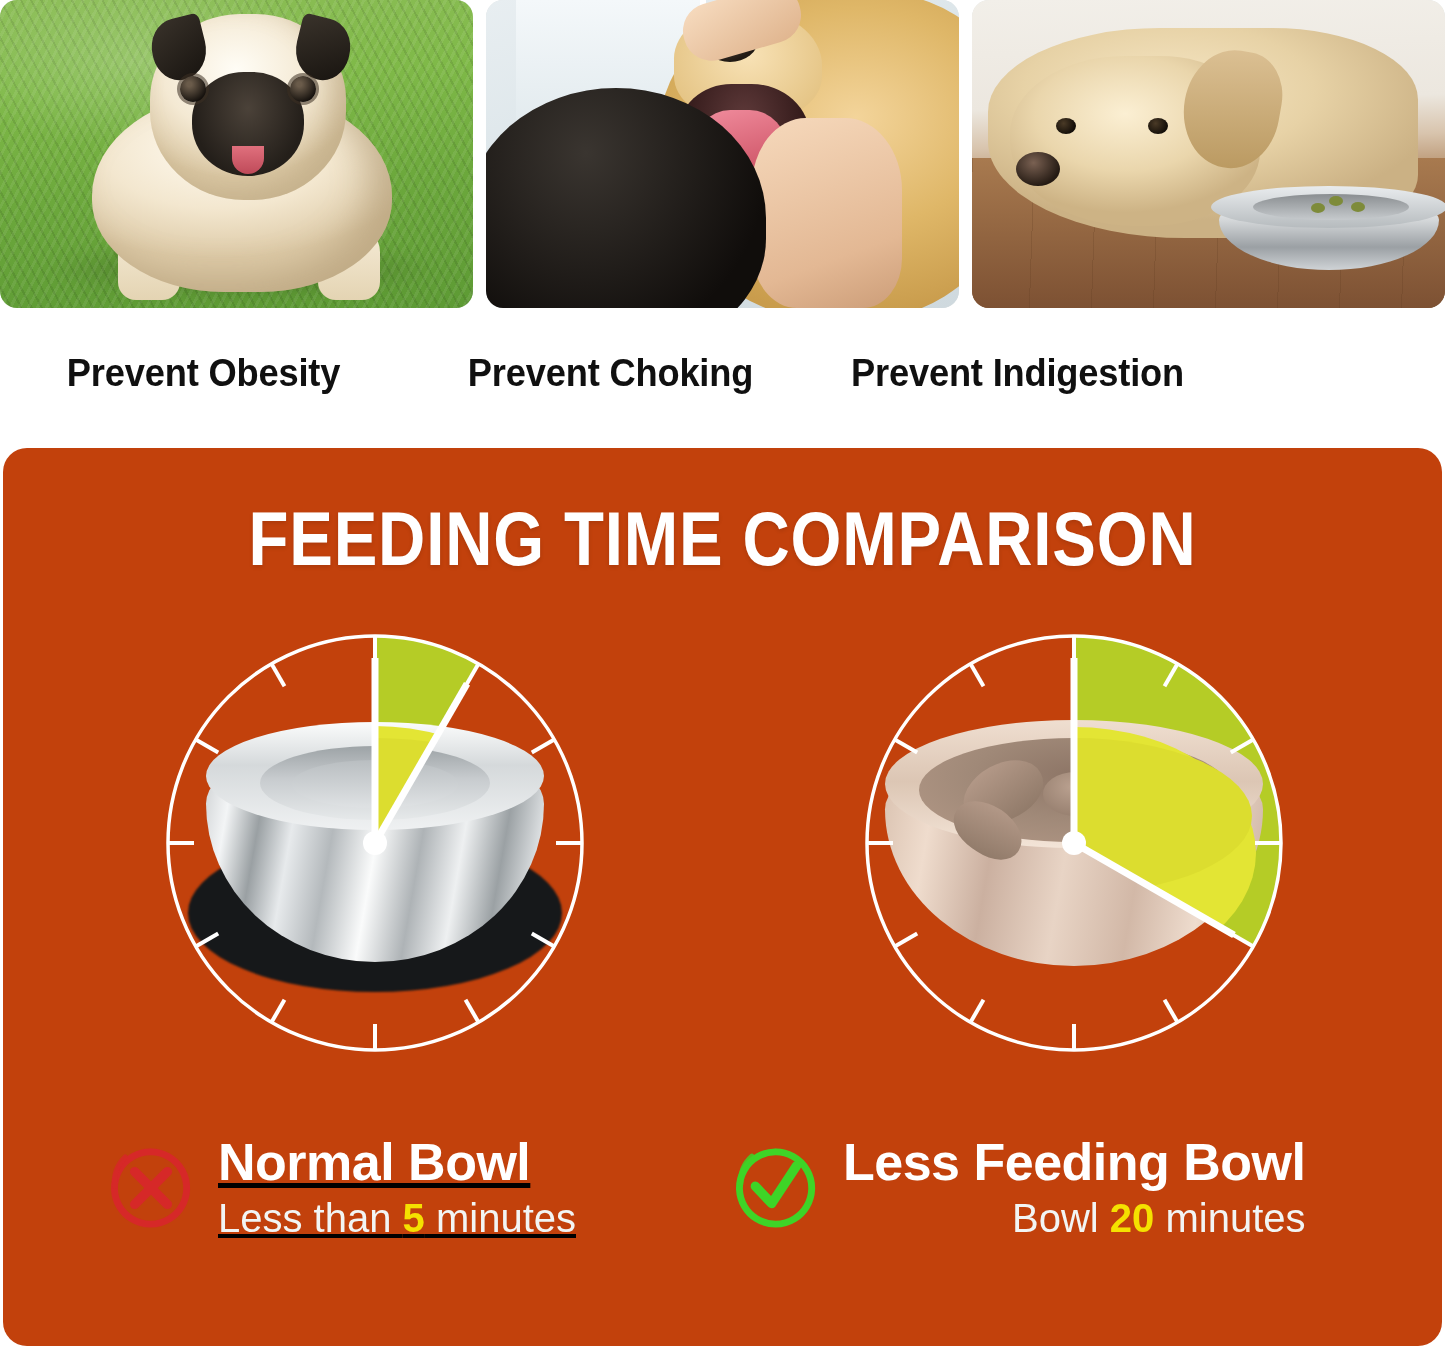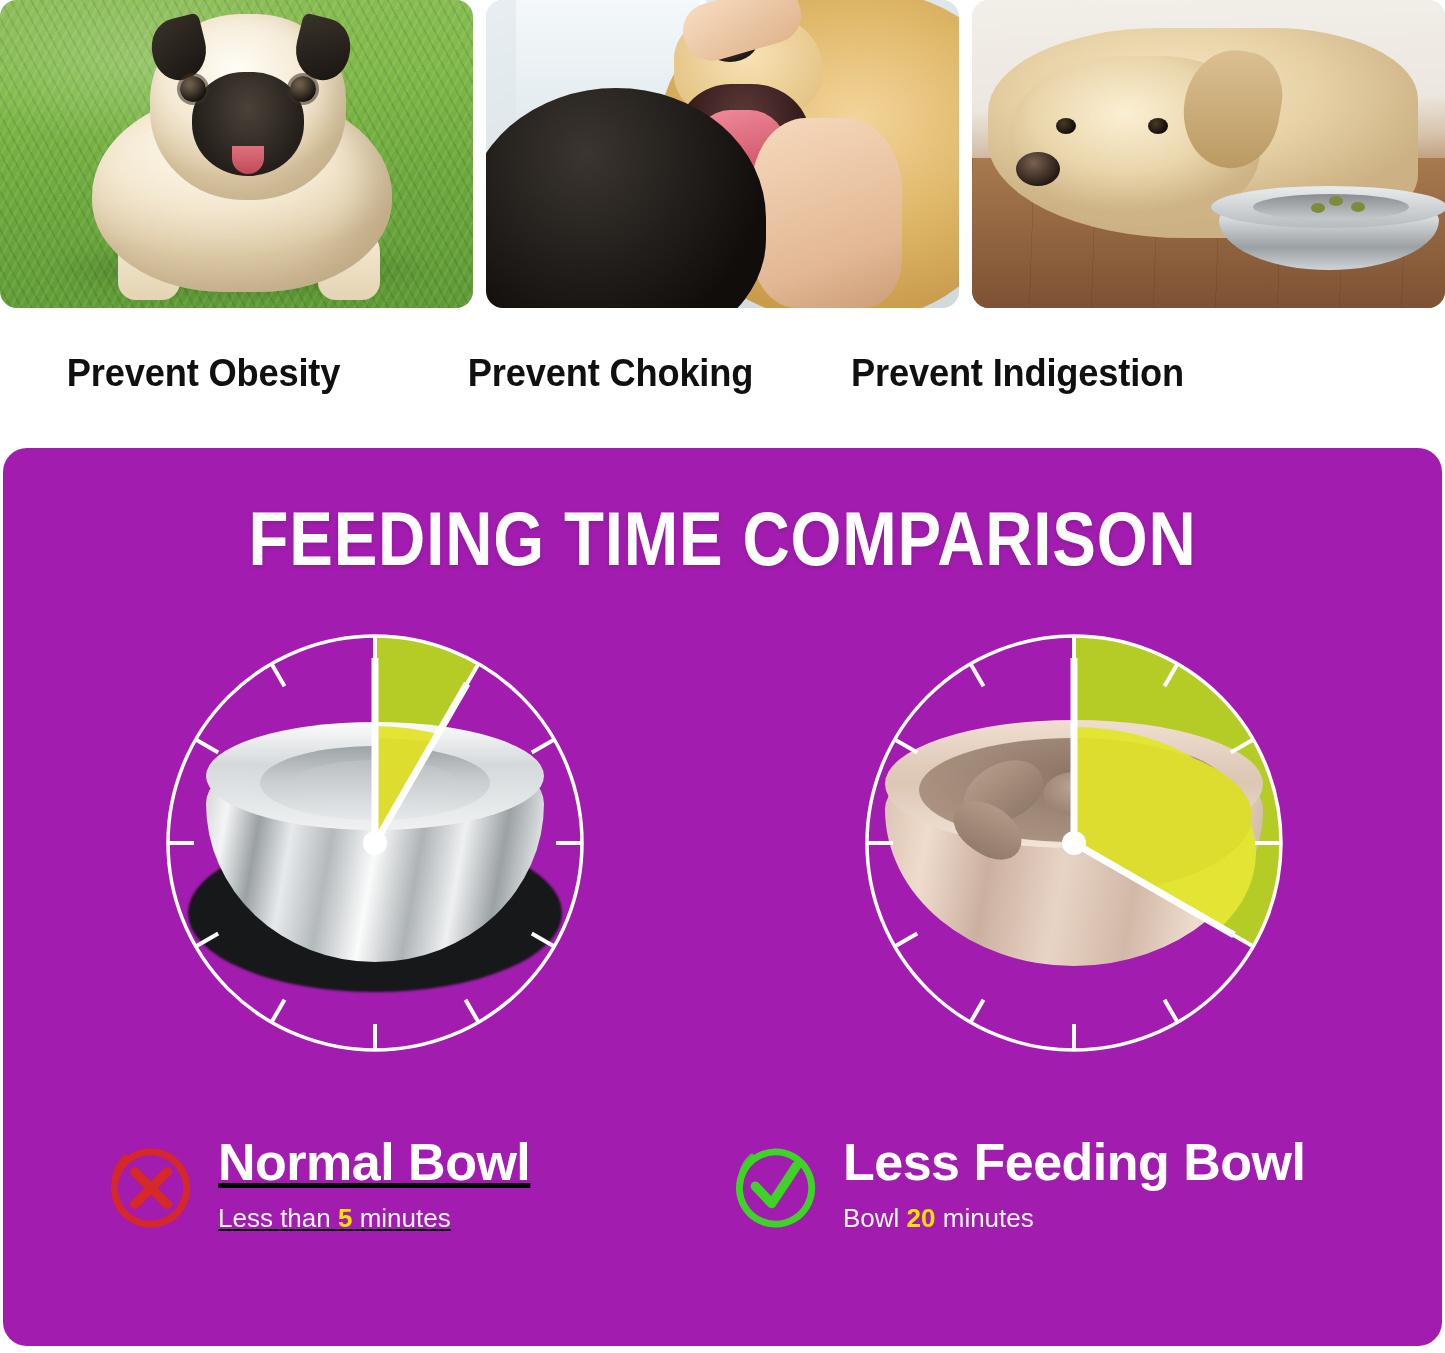--- a/index.html
+++ b/index.html
@@ -234,21 +234,21 @@
   }
 
   
   .panel {
     position: absolute;
     left: 3px;
     top: 448px;
     width: 1439px;
     height: 898px;
     border-radius: 24px;
-    background: #a21caf;
+    background: #c2410c;
     overflow: hidden;
   }
 
   .panel-title {
     position: absolute;
     top: 47px; left: 0; width: 100%;
     text-align: center;
     color: #ffffff;
     font-size: 76px;
     font-weight: 700;
@@ -372,23 +372,24 @@
   .result-text { display: flex; flex-direction: column; }
   .result-title {
     color: #ffffff;
     font-size: 52px;
     font-weight: 700;
     line-height: 60px;
     letter-spacing: -0.5px;
   }
   .result-sub {
     color: #f2f5f4;
-    font-size: 26px;
+    font-size: 40px;
     font-weight: 400;
     line-height: 52px;
+    text-align: right;
   }
   .result-sub .hl {
     color: #f5e100;
     font-weight: 700;
   }
 </style>
 </head>
 <body>
 
 <div class="photo-row">

